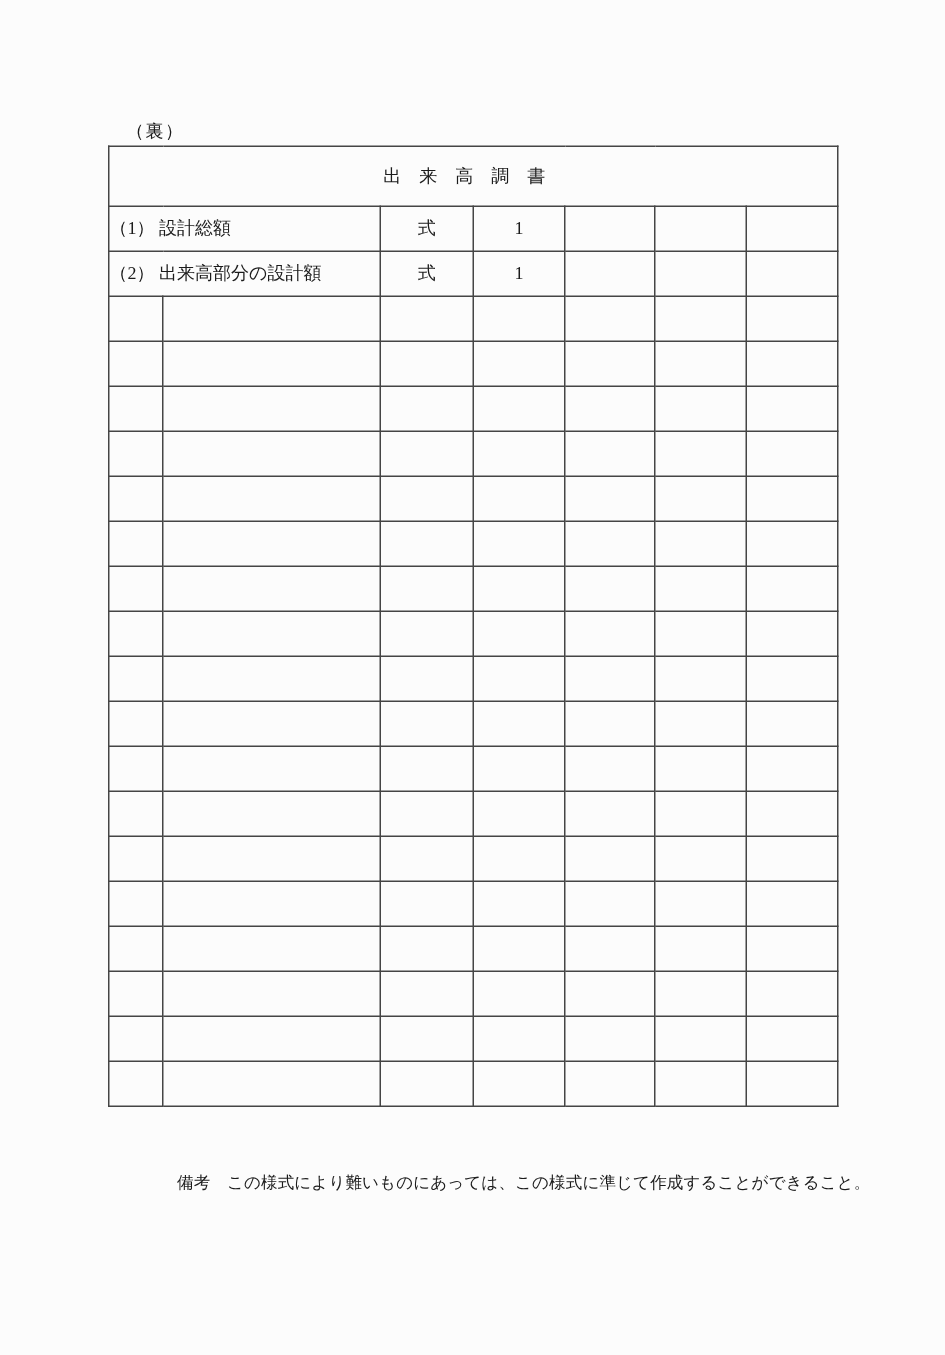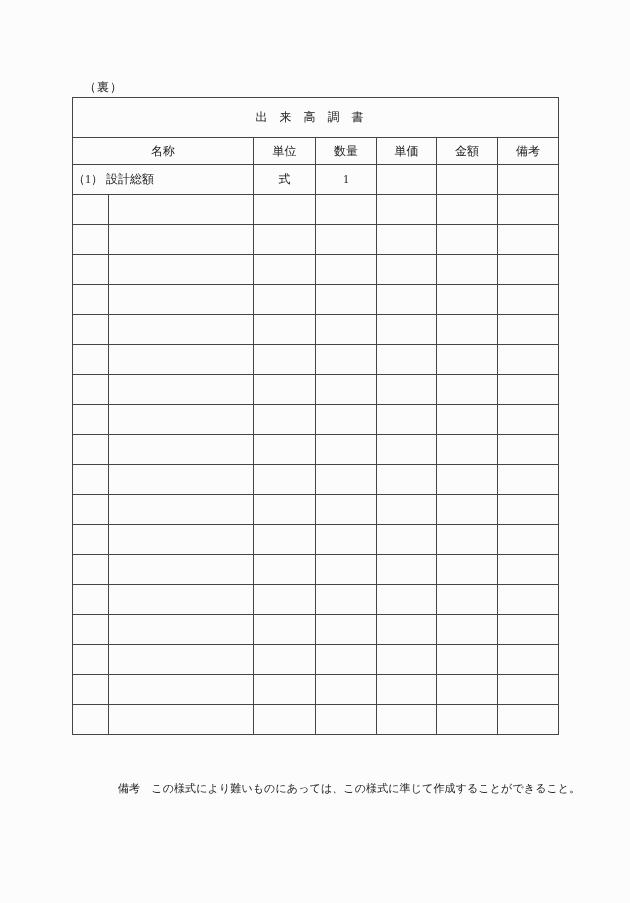--- a/index.html
+++ b/index.html
@@ -94,38 +94,38 @@
       <col style="width:60px">
       <col style="width:61px">
       <col style="width:61px">
     </colgroup>
     <tbody id="grid-body">
 
       <tr class="title-row">
         <td colspan="7" class="title-cell">出来高調書</td>
       </tr>
 
-      <tr class="header-row">
-        <td colspan="2">名称</td>
-        <td>単位</td>
-        <td>数量</td>
-        <td>単価</td>
-        <td>金額</td>
-        <td>備考</td>
-      </tr>
 
       <tr class="data-row">
         <td colspan="2" class="name-cell">（1） 設計総額</td>
         <td class="center-cell">式</td>
         <td class="center-cell">1</td>
         <td class="center-cell"></td>
         <td class="center-cell"></td>
         <td class="center-cell"></td>
       </tr>
 
+      <tr class="data-row">
+        <td colspan="2" class="name-cell">（2） 出来高部分の設計額</td>
+        <td class="center-cell">式</td>
+        <td class="center-cell">1</td>
+        <td class="center-cell"></td>
+        <td class="center-cell"></td>
+        <td class="center-cell"></td>
+      </tr>
 
 
     <tr class="empty-row">
           <td></td>
           <td></td>
           <td></td>
           <td></td>
           <td></td>
           <td></td>
           <td></td>

